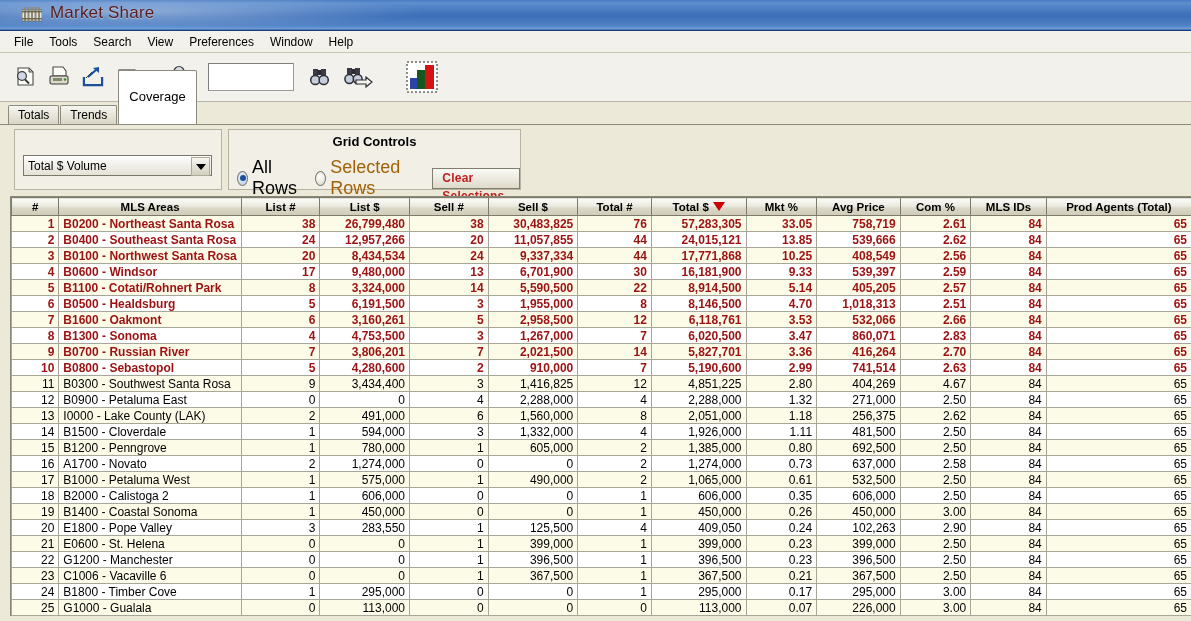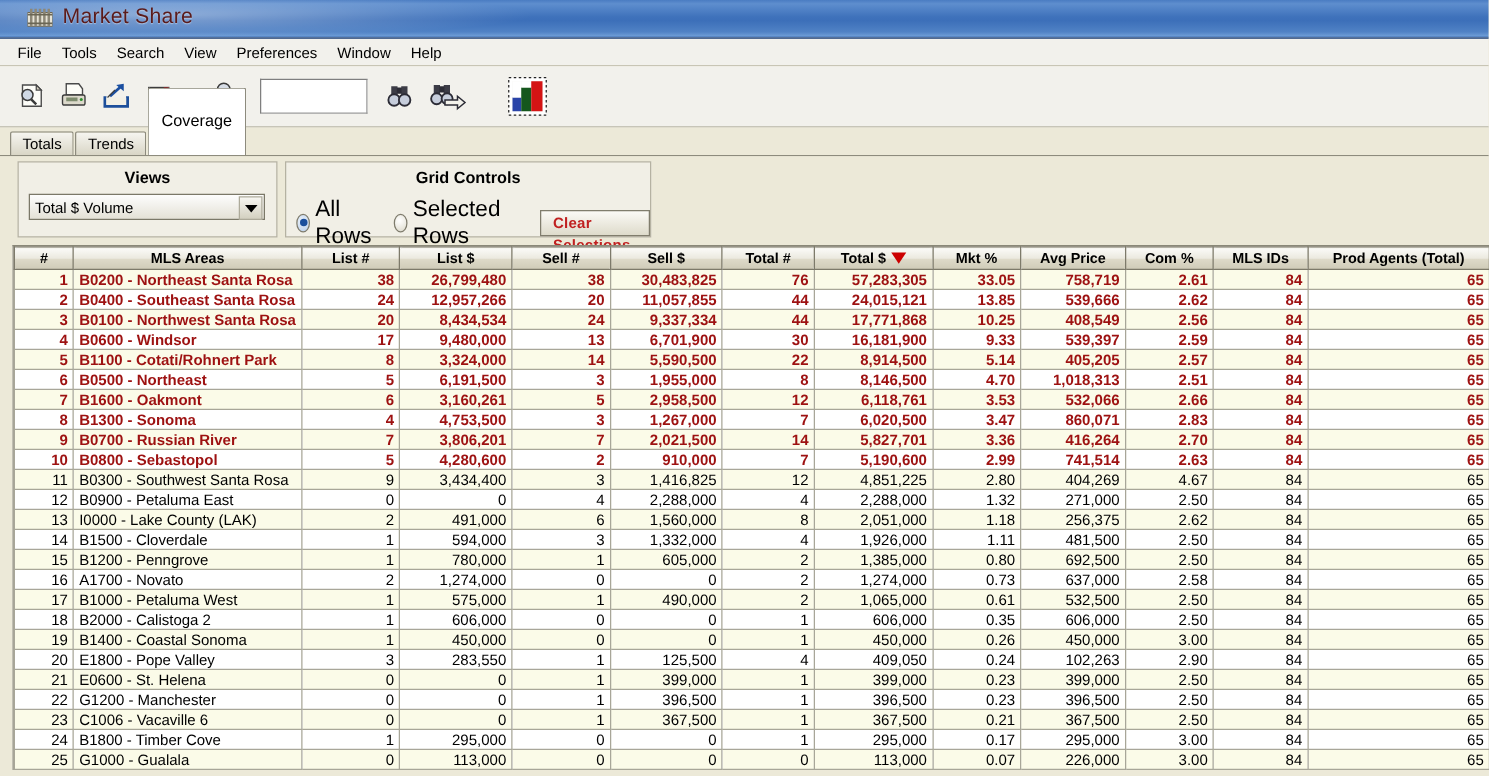--- a/index.html
+++ b/index.html
@@ -99,21 +99,21 @@
   .radio-row{position:absolute;top:27px;left:8px;display:flex;align-items:center;}
   .radio{
     width:13px;height:13px;border-radius:50%;
     background:radial-gradient(circle at 40% 35%,#fff,#dcd9ca);
     border:1px solid #7e7b6c;display:inline-flex;align-items:center;justify-content:center;
     margin-right:4px;
   }
   .radio.on{background:radial-gradient(circle at 40% 35%,#e9f1fb,#bcd0ea);}
   .radio.on::after{content:"";width:6px;height:6px;border-radius:50%;background:#1b4f9c;}
   .rlabel{font-size:18px;color:#000;margin-right:14px;}
-  .rlabel.dim{color:#000000;}
+  .rlabel.dim{color:#a16207;}
   #clear-btn{
     margin-left:4px;height:19px;line-height:18px;padding:0 9px;
     background:linear-gradient(to bottom,#fbfaf6,#dedbcb);
     border:1px solid #807d6d;font-size:12px;color:#c02020;font-weight:bold;
     letter-spacing:.2px;cursor:default;
   }
   
   #grid-wrap{
     position:absolute;left:10px;top:196px;width:1181px;
     background:#fff;border:1px solid #8a8878;border-right:none;border-bottom:none;
@@ -260,21 +260,20 @@
 
 <div id="tabstrip">
   <div class="tab">Totals</div>
   <div class="tab">Trends</div>
   <div class="tab active">Coverage</div>
 </div>
 
 <div id="panels">
 
   <div class="group" id="views-group">
-    <div class="gtitle">Views</div>
     <div id="view-select">
       <span>Total $ Volume</span>
       <span class="arrowbox">
           <span class="caret"></span>
         </span>
     </div>
   </div>
 
   <div class="group" id="grid-group">
     <div class="gtitle">Grid Controls</div>
@@ -446,21 +445,21 @@
           <td class="num">22</td>
           <td class="num">8,914,500</td>
           <td class="num">5.14</td>
           <td class="num">405,205</td>
           <td class="num">2.57</td>
           <td class="num">84</td>
           <td class="num">65</td>
         </tr>
         <tr class="reg top">
           <td class="num">6</td>
-          <td class="txt">B0500 - Northeast</td>
+          <td class="txt">B0500 - Healdsburg</td>
           <td class="num">5</td>
           <td class="num">6,191,500</td>
           <td class="num">3</td>
           <td class="num">1,955,000</td>
           <td class="num">8</td>
           <td class="num">8,146,500</td>
           <td class="num">4.70</td>
           <td class="num">1,018,313</td>
           <td class="num">2.51</td>
           <td class="num">84</td>

